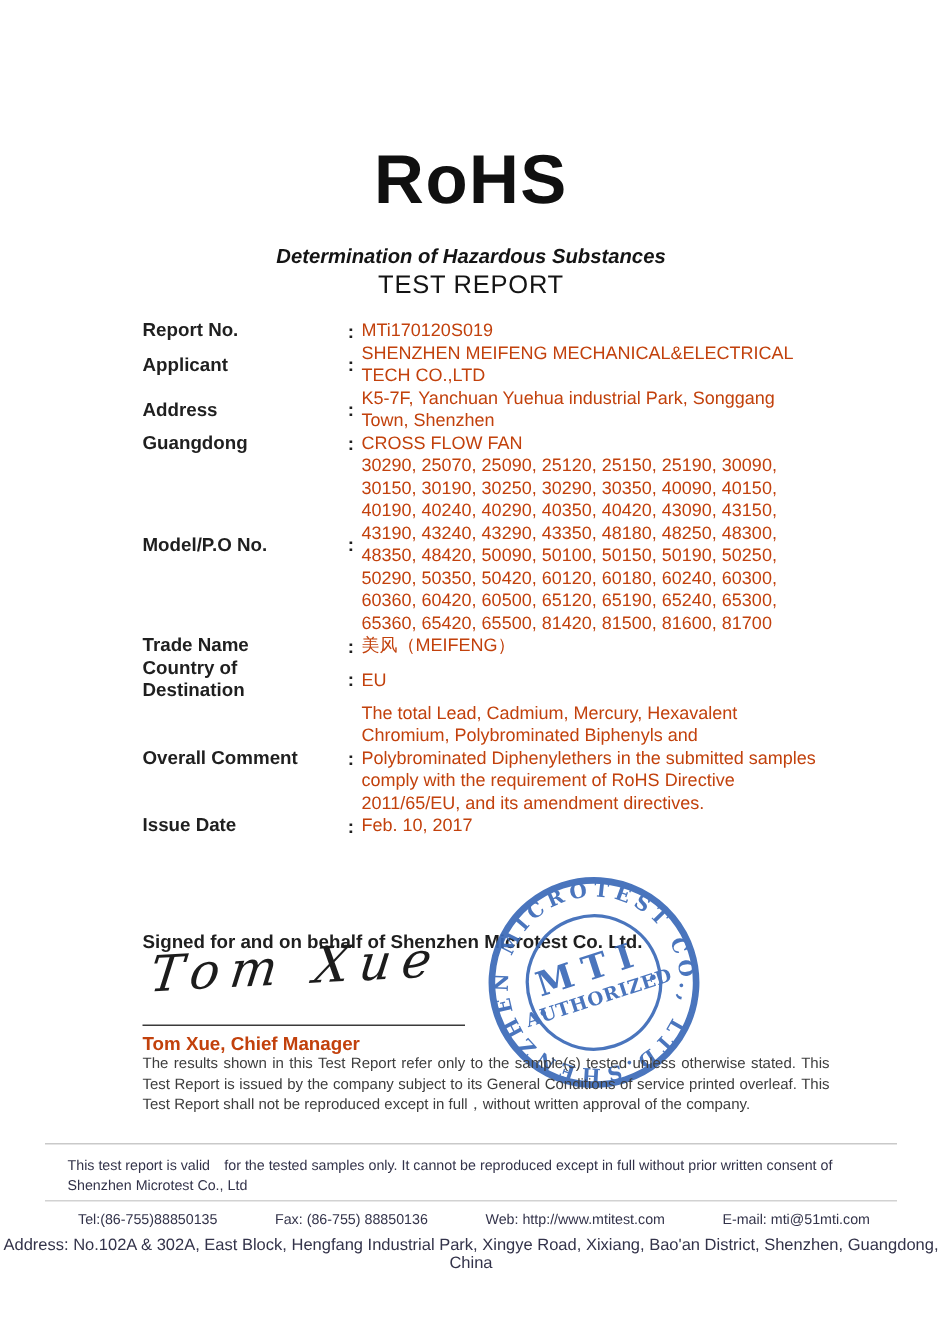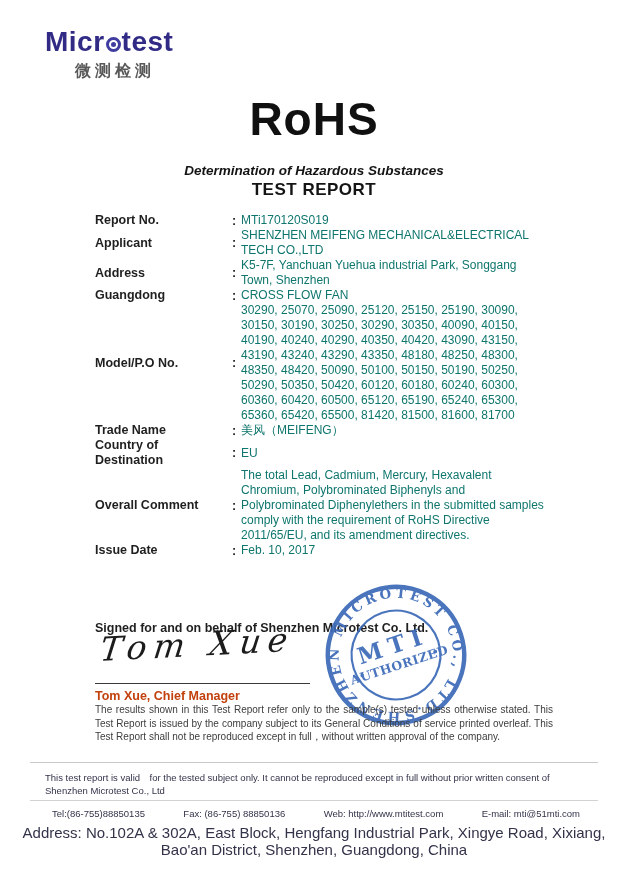--- a/index.html
+++ b/index.html
@@ -27,29 +27,29 @@
     background: #413da0; border-radius: 50%;
   }
   .logo-line2 { font-size: 16px; color: #595959; letter-spacing: 4px; margin: 3px 0 0 30px; font-weight: bold; }
 
   
   .title-rohs { position: absolute; top: 92px; left: 0; width: 100%; text-align: center;
                 font-size: 46px; font-weight: bold; color: #101010; letter-spacing: 1px; }
   .subtitle   { position: absolute; top: 163px; left: 0; width: 100%; text-align: center;
                 font-size: 13.5px; font-weight: bold; color: #141414; font-style: italic; }
   .subtitle2  { position: absolute; top: 180px; left: 0; width: 100%; text-align: center;
-                font-size: 17px; font-weight: bold; color: #141414; letter-spacing: 0.5px; }
+                font-size: 17px; font-weight: normal; color: #141414; letter-spacing: 0.5px; }
 
   
   .fields { position: absolute; top: 213px; left: 95px; width: 455px;
             display: flex; flex-direction: column; gap: 0; }
   .field-row { display: flex; align-items: center; }
   .field-label { width: 132px; flex: none; font-weight: bold; font-size: 12.5px; color: #1f1f1f; line-height: 15px; }
   .field-colon { width: 14px; flex: none; font-weight: bold; font-size: 12.5px; color: #1f1f1f; text-align: center; }
-  .field-value { width: 307px; flex: none; font-size: 12px; color: #0f766e; line-height: 15px; }
+  .field-value { width: 307px; flex: none; font-size: 12px; color: #c2410c; line-height: 15px; }
 
   
   .signed-line { position: absolute; top: 621px; left: 95px; font-size: 12.5px; font-weight: bold; color: #1f1f1f; }
   .signature-script {
     position: absolute; top: 630px; left: 98px;
     font-family: "DejaVu Serif", serif; font-style: italic;
     font-size: 33px; color: #1c1c1c; letter-spacing: 7px;
     transform: rotate(-3deg) skewX(-10deg); transform-origin: left bottom;
     white-space: nowrap;
   }
@@ -66,35 +66,27 @@
 
   
   .rule-top { position: absolute; top: 762px; left: 30px; width: 568px; border-bottom: 1px solid #c9c9c9; }
   .validity { position: absolute; top: 772px; left: 45px; width: 540px;
               font-size: 9.5px; line-height: 12.5px; color: #33334a; }
   .rule-mid { position: absolute; top: 800px; left: 30px; width: 568px; border-bottom: 1px solid #d2d2d2; }
   .contact-row { position: absolute; top: 808px; left: 52px; width: 528px;
                  display: flex; justify-content: space-between;
                  font-size: 9.5px; color: #33334a; gap: 34px; }
   .address-row { position: absolute; top: 824px; left: 0; width: 628px; text-align: center;
-                 font-size: 15px; color: #33334a; }
+                 font-size: 11px; color: #33334a; }
 </style>
 </head>
 <body>
 
 <div class="page">
 
-  <div class="logo">
-    <div class="logo-line1">
-      <span>Micr</span>
-        <span class="logo-o"></span>
-        <span>test</span>
-    </div>
-    <div class="logo-line2">微测检测</div>
-  </div>
 
   <div class="title-rohs">RoHS</div>
   <div class="subtitle">Determination of Hazardous Substances</div>
   <div class="subtitle2">TEST REPORT</div>
 
   <div class="fields">
     <div class="field-row">
       <div class="field-label">Report No.</div>
       <div class="field-colon">:</div>
       <div class="field-value">MTi170120S019</div>
@@ -155,21 +147,21 @@
     </text>
     <text x="75" y="73" text-anchor="middle" font-family="DejaVu Serif, serif" font-size="23" font-weight="bold" letter-spacing="7" fill="#3b6ab8">MTI</text>
     <text x="75" y="90" text-anchor="middle" font-family="DejaVu Serif, serif" font-size="12.5" font-weight="bold" letter-spacing="0.5" fill="#3b6ab8">AUTHORIZED</text>
     <circle cx="36" cy="84" r="1.8" fill="#3b6ab8"></circle>
     <circle cx="114" cy="84" r="1.8" fill="#3b6ab8"></circle>
   </svg>
 
   <div class="disclaimer">The results shown in this Test Report refer only to the sample(s) tested unless otherwise stated. This Test Report is issued by the company subject to its General Conditions of service printed overleaf. This Test Report shall not be reproduced except in full，without written approval of the company.</div>
 
   <div class="rule-top"></div>
-  <div class="validity">This test report is valid　for the tested subject only. It cannot be reproduced except in full without prior written consent of Shenzhen Microtest Co., Ltd</div>
+  <div class="validity">This test report is valid　for the tested samples only. It cannot be reproduced except in full without prior written consent of Shenzhen Microtest Co., Ltd</div>
   <div class="rule-mid"></div>
   <div class="contact-row">
     <span>Tel:(86-755)88850135</span>
     <span>Fax: (86-755) 88850136</span>
     <span>Web: http://www.mtitest.com</span>
     <span>E-mail: mti@51mti.com</span>
   </div>
   <div class="address-row">Address: No.102A &amp; 302A, East Block, Hengfang Industrial Park, Xingye Road, Xixiang, Bao'an District, Shenzhen, Guangdong, China</div>
 
 </div>

